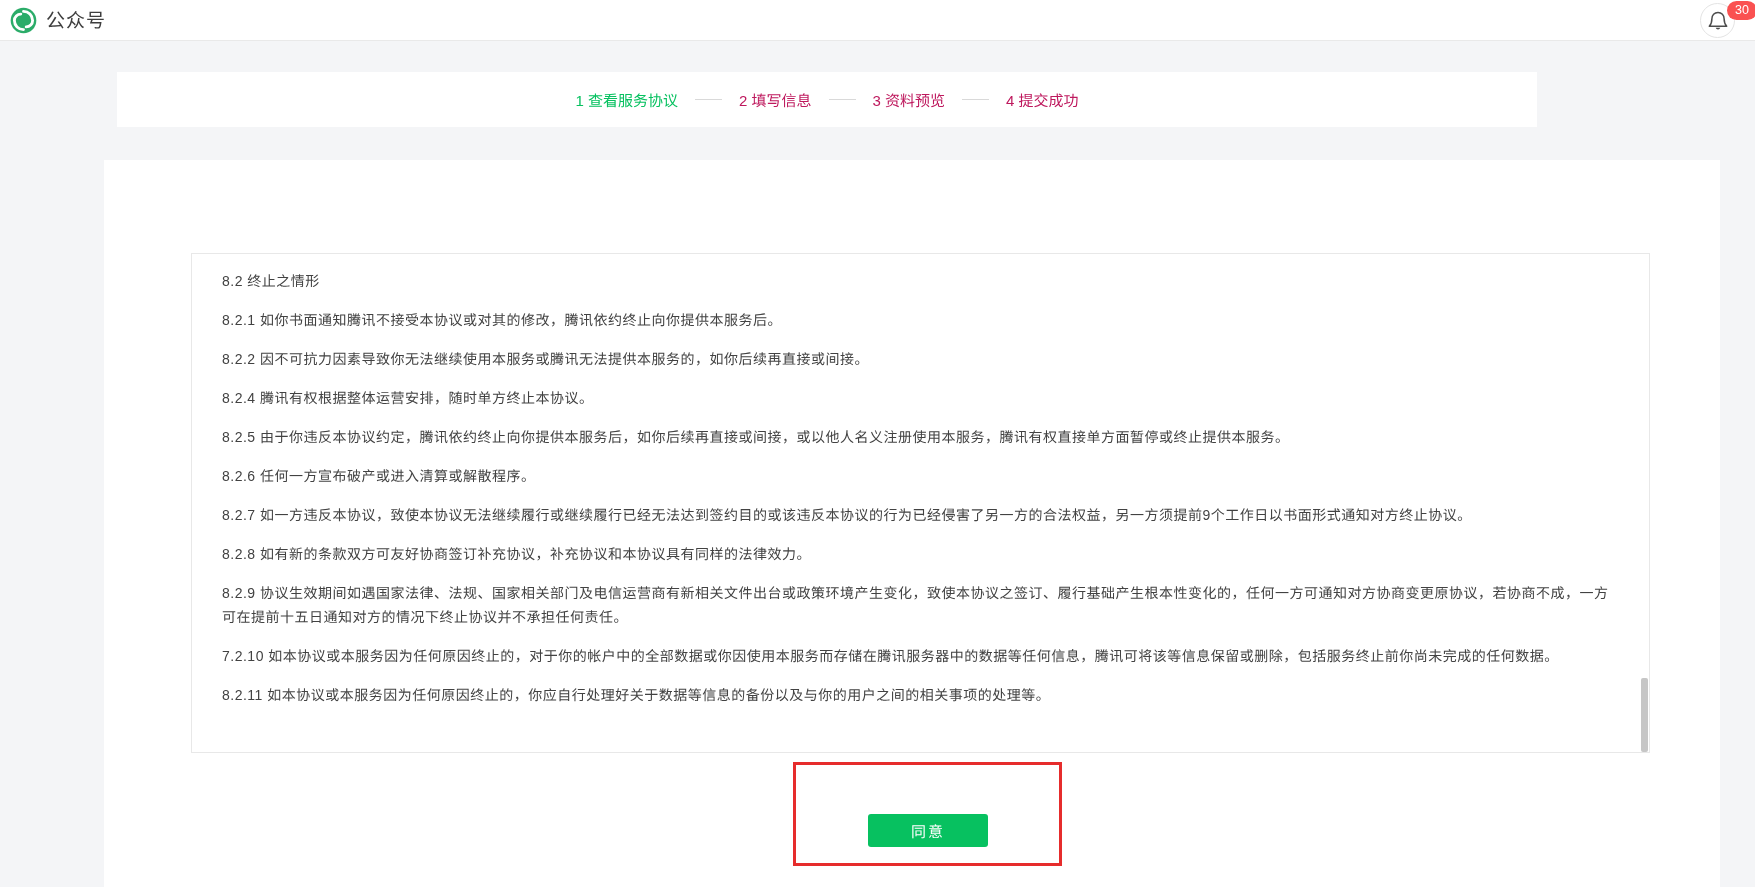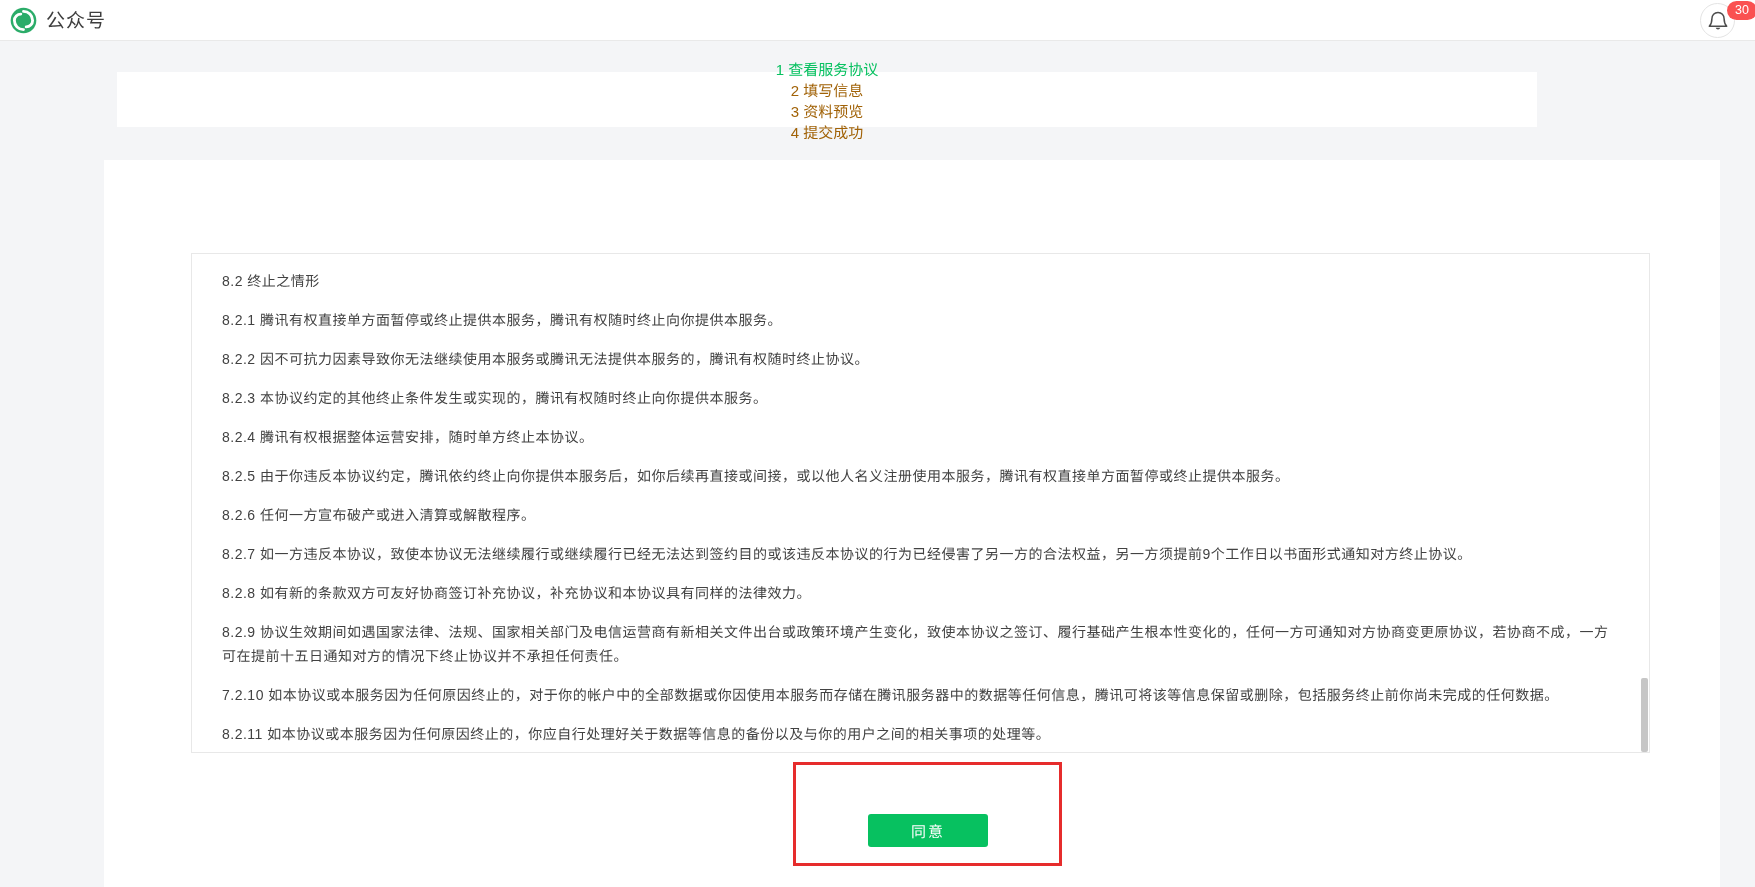--- a/index.html
+++ b/index.html
@@ -30,23 +30,23 @@
   .badge {
     position:absolute; right:-2px; top:1px; min-width:30px; height:19px;
     line-height:19px; padding:0 7px; background:#fa5151; color:#fff;
     font-size:12.5px; text-align:center; border-radius:10px; z-index:11;
   }
 
   
   .stepper-card {
     position:absolute; left:117px; top:72px; width:1420px; height:55px;
     background:#ffffff;
-    display:flex; align-items:center; justify-content:center;flex-direction:column;
+    display:flex; align-items:center; justify-content:center;
   }
-  .step { font-size:15px; color:#a16207; white-space:nowrap; }
+  .step { font-size:15px; color:#be185d; white-space:nowrap; }
   .step.active { color:#07c160; }
   .step-sep { width:27px; height:1px; background:#d9d9d9; margin:0 17px; }
 
   
   .content-card {
     position:absolute; left:104px; top:160px; width:1616px; height:727px;
     background:#ffffff;
   }
   .agreement-box {
     position:absolute; left:87px; top:93px; width:1459px; height:500px;
@@ -105,23 +105,22 @@
   <span class="step-sep"></span>
   <span class="step">3 资料预览</span>
   <span class="step-sep"></span>
   <span class="step">4 提交成功</span>
 </div>
 
 <div class="content-card">
 
   <div class="agreement-box">
     <p>8.2 终止之情形</p>
-    <p>8.2.1 腾讯有权直接单方面暂停或终止提供本服务，腾讯有权随时终止向你提供本服务。</p>
-    <p>8.2.2 因不可抗力因素导致你无法继续使用本服务或腾讯无法提供本服务的，腾讯有权随时终止协议。</p>
-    <p>8.2.3 本协议约定的其他终止条件发生或实现的，腾讯有权随时终止向你提供本服务。</p>
+    <p>8.2.1 如你书面通知腾讯不接受本协议或对其的修改，腾讯依约终止向你提供本服务后。</p>
+    <p>8.2.2 因不可抗力因素导致你无法继续使用本服务或腾讯无法提供本服务的，如你后续再直接或间接。</p>
     <p>8.2.4 腾讯有权根据整体运营安排，随时单方终止本协议。</p>
     <p>8.2.5 由于你违反本协议约定，腾讯依约终止向你提供本服务后，如你后续再直接或间接，或以他人名义注册使用本服务，腾讯有权直接单方面暂停或终止提供本服务。</p>
     <p>8.2.6 任何一方宣布破产或进入清算或解散程序。</p>
     <p>8.2.7 如一方违反本协议，致使本协议无法继续履行或继续履行已经无法达到签约目的或该违反本协议的行为已经侵害了另一方的合法权益，另一方须提前9个工作日以书面形式通知对方终止协议。</p>
     <p>8.2.8 如有新的条款双方可友好协商签订补充协议，补充协议和本协议具有同样的法律效力。</p>
     <p>8.2.9 协议生效期间如遇国家法律、法规、国家相关部门及电信运营商有新相关文件出台或政策环境产生变化，致使本协议之签订、履行基础产生根本性变化的，任何一方可通知对方协商变更原协议，若协商不成，一方可在提前十五日通知对方的情况下终止协议并不承担任何责任。</p>
     <p>7.2.10 如本协议或本服务因为任何原因终止的，对于你的帐户中的全部数据或你因使用本服务而存储在腾讯服务器中的数据等任何信息，腾讯可将该等信息保留或删除，包括服务终止前你尚未完成的任何数据。</p>
     <p>8.2.11 如本协议或本服务因为任何原因终止的，你应自行处理好关于数据等信息的备份以及与你的用户之间的相关事项的处理等。</p>
     <span class="scroll-thumb"></span>
   </div>

